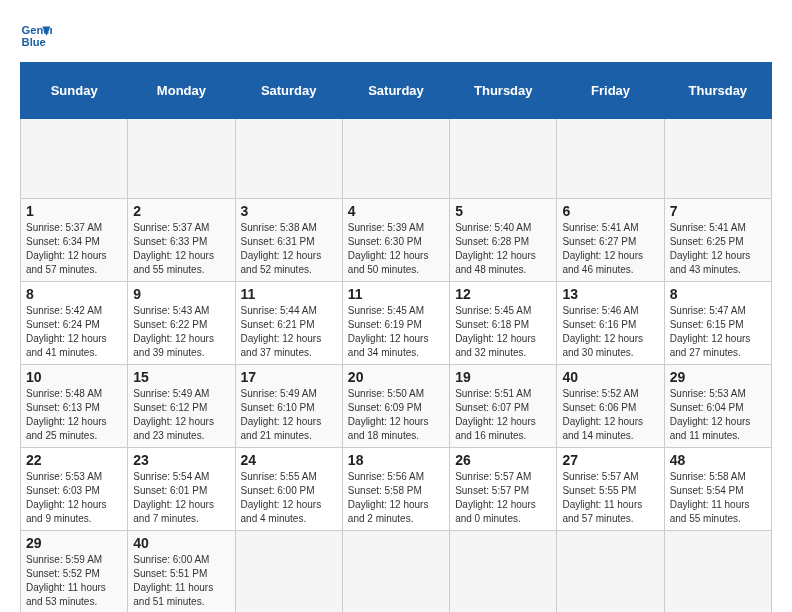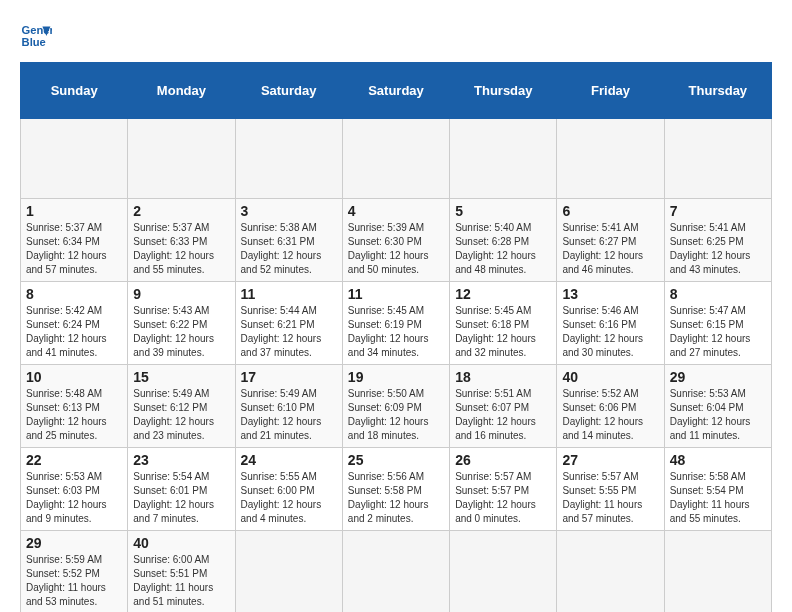--- a/index.html
+++ b/index.html
@@ -194,25 +194,25 @@
         </td>
         <td>
           <span class="day-num">15</span>
           <div class="cell-text">Sunrise: 5:49 AM<br>Sunset: 6:12 PM<br>Daylight: 12 hours and 23 minutes.</div>
         </td>
         <td>
           <span class="day-num">17</span>
           <div class="cell-text">Sunrise: 5:49 AM<br>Sunset: 6:10 PM<br>Daylight: 12 hours and 21 minutes.</div>
         </td>
         <td>
+          <span class="day-num">20</span>
+          <div class="cell-text">Sunrise: 5:50 AM<br>Sunset: 6:09 PM<br>Daylight: 12 hours and 18 minutes.</div>
+        </td>
+        <td>
           <span class="day-num">19</span>
-          <div class="cell-text">Sunrise: 5:50 AM<br>Sunset: 6:09 PM<br>Daylight: 12 hours and 18 minutes.</div>
-        </td>
-        <td>
-          <span class="day-num">18</span>
           <div class="cell-text">Sunrise: 5:51 AM<br>Sunset: 6:07 PM<br>Daylight: 12 hours and 16 minutes.</div>
         </td>
         <td>
           <span class="day-num">40</span>
           <div class="cell-text">Sunrise: 5:52 AM<br>Sunset: 6:06 PM<br>Daylight: 12 hours and 14 minutes.</div>
         </td>
         <td>
           <span class="day-num">29</span>
           <div class="cell-text">Sunrise: 5:53 AM<br>Sunset: 6:04 PM<br>Daylight: 12 hours and 11 minutes.</div>
         </td>
@@ -224,21 +224,21 @@
         </td>
         <td>
           <span class="day-num">23</span>
           <div class="cell-text">Sunrise: 5:54 AM<br>Sunset: 6:01 PM<br>Daylight: 12 hours and 7 minutes.</div>
         </td>
         <td>
           <span class="day-num">24</span>
           <div class="cell-text">Sunrise: 5:55 AM<br>Sunset: 6:00 PM<br>Daylight: 12 hours and 4 minutes.</div>
         </td>
         <td>
-          <span class="day-num">25</span>
+          <span class="day-num">18</span>
           <div class="cell-text">Sunrise: 5:56 AM<br>Sunset: 5:58 PM<br>Daylight: 12 hours and 2 minutes.</div>
         </td>
         <td>
           <span class="day-num">26</span>
           <div class="cell-text">Sunrise: 5:57 AM<br>Sunset: 5:57 PM<br>Daylight: 12 hours and 0 minutes.</div>
         </td>
         <td>
           <span class="day-num">27</span>
           <div class="cell-text">Sunrise: 5:57 AM<br>Sunset: 5:55 PM<br>Daylight: 11 hours and 57 minutes.</div>
         </td>

